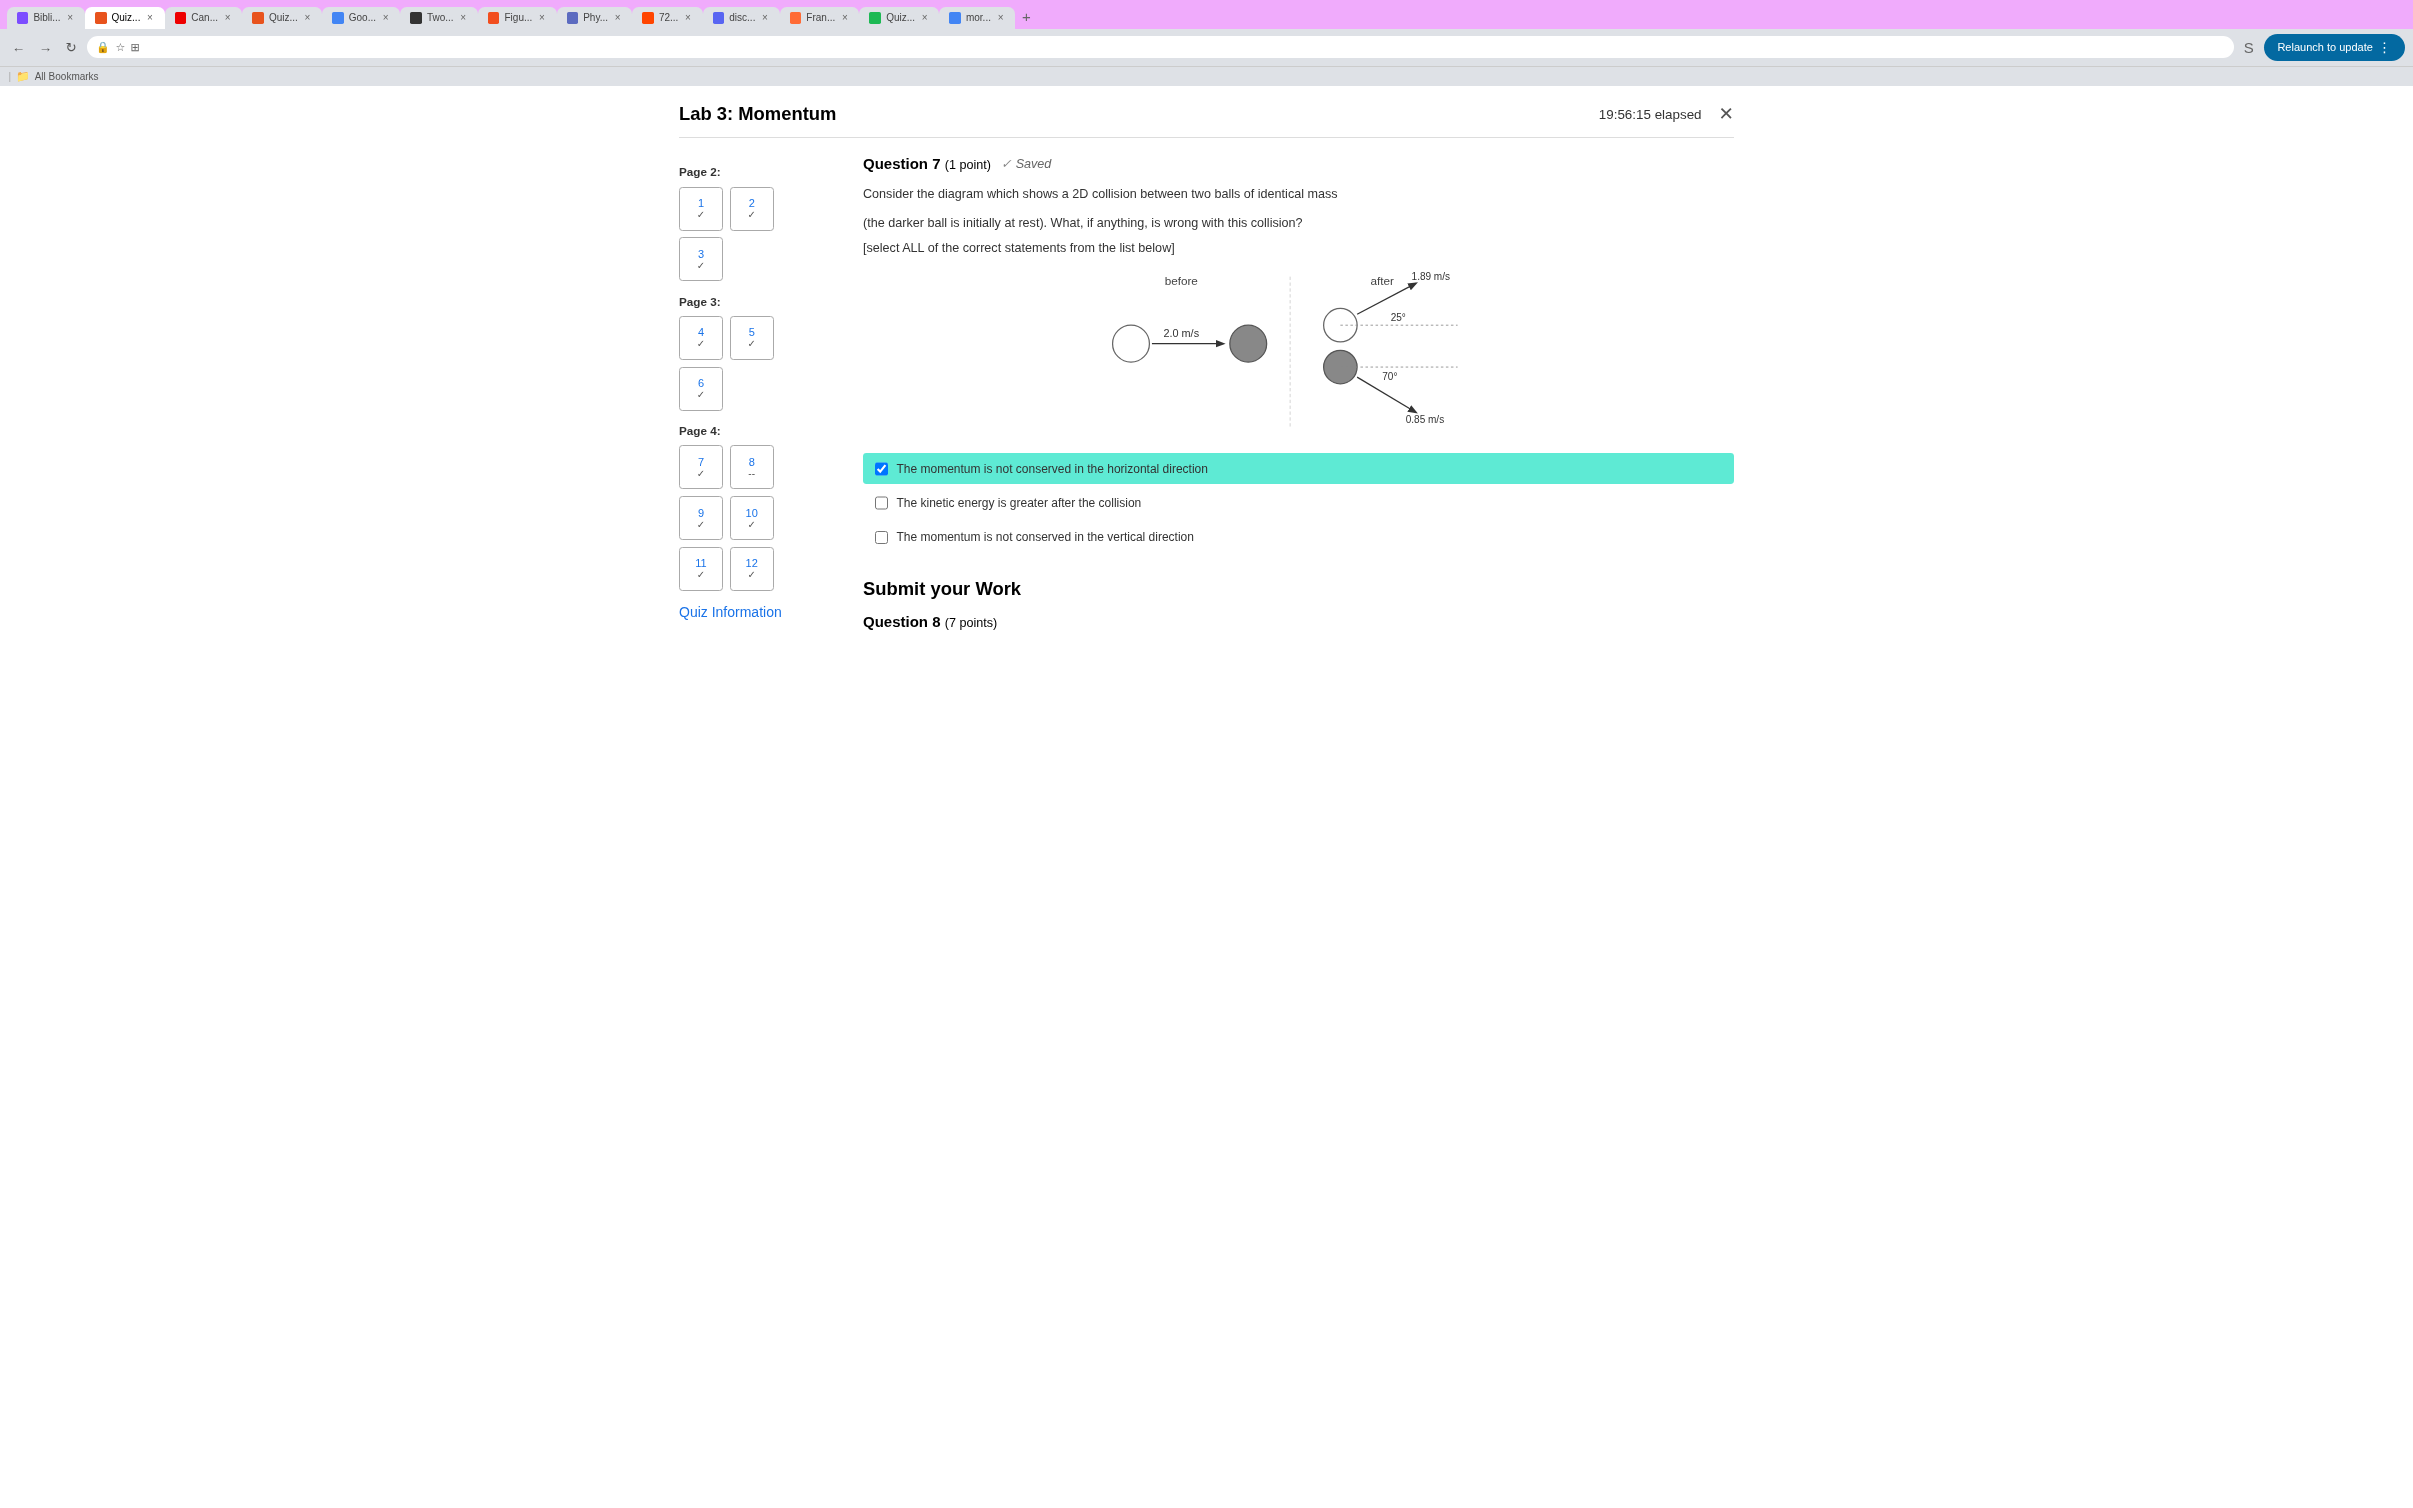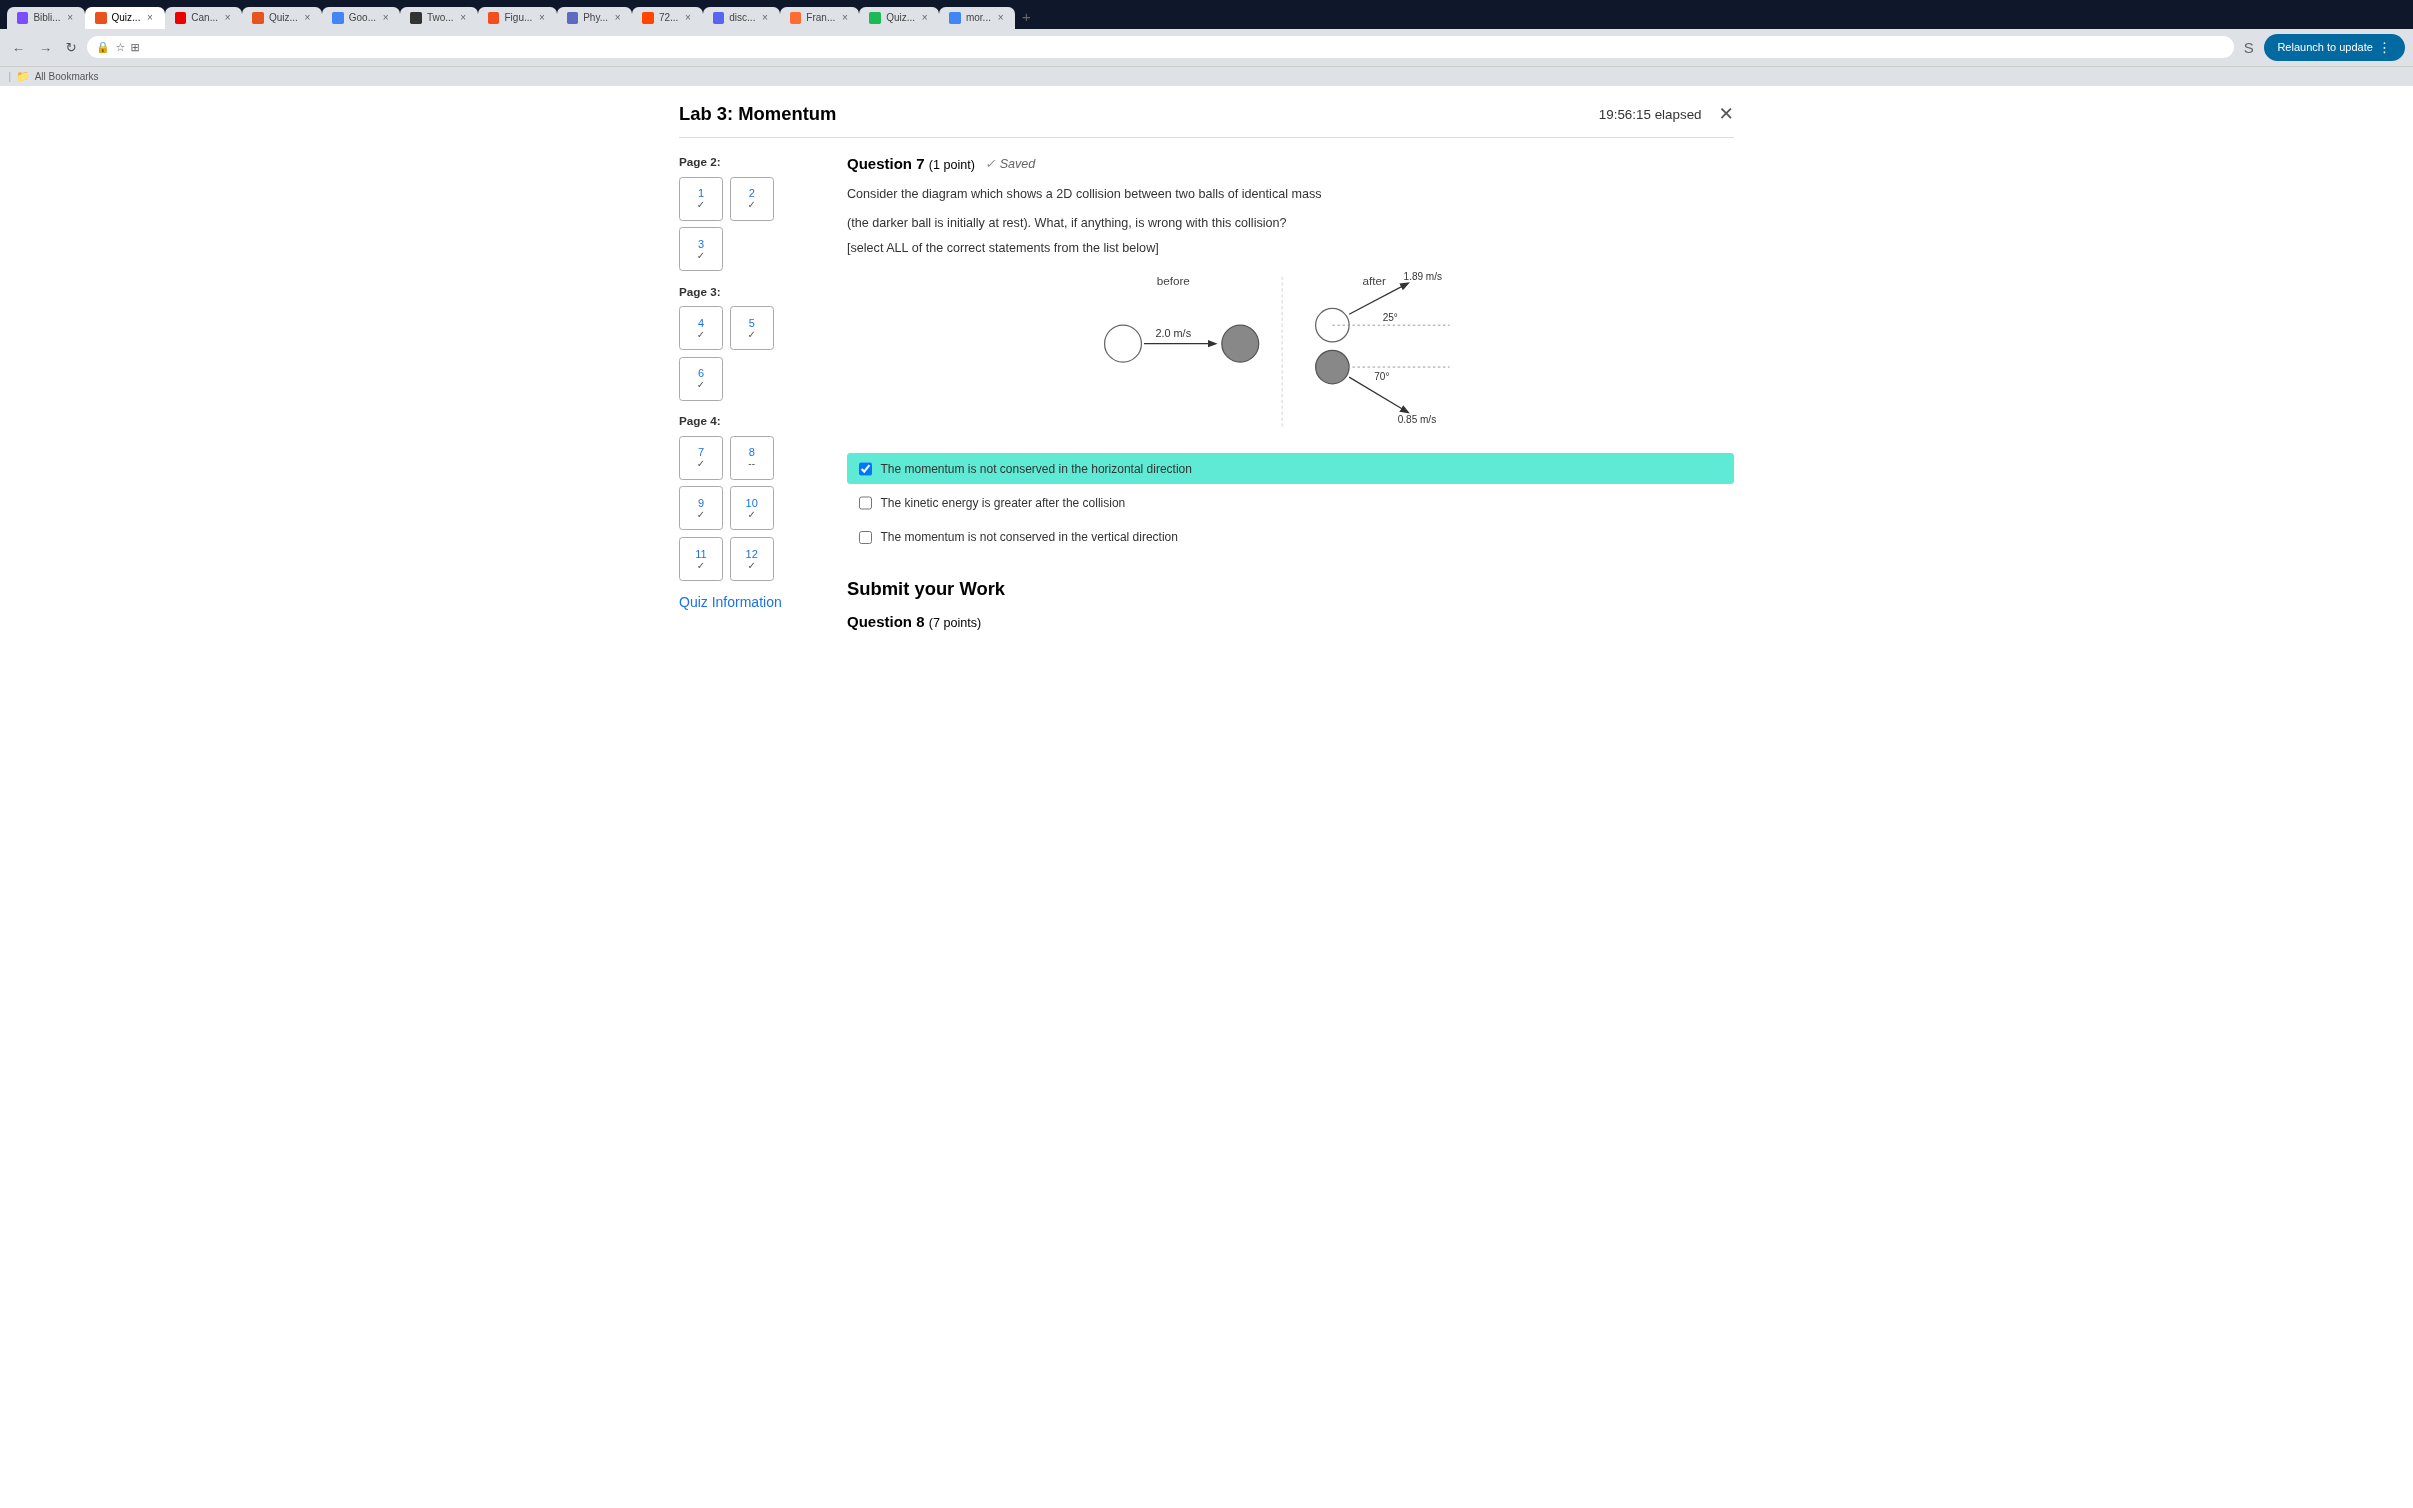--- a/index.html
+++ b/index.html
@@ -1,20 +1,20 @@
 <!DOCTYPE html>
 <html style="font-size:13.4px"><head>
   <meta charset="utf-8">
   <style>
     * { box-sizing: border-box; margin: 0; padding: 0; }
     body { font-family: Arial, sans-serif; font-size: 11.7px; background: #fff; }
 
     
     .browser-chrome { background: #dee1e6; width: 100%; }
-    .tab-bar { display: flex; align-items: flex-end; padding: 5px 6.7px 0 6.7px; gap: 0; background: #0f172a; overflow: hidden; }
+    .tab-bar { display: flex; align-items: flex-end; padding: 5px 6.7px 0 6.7px; gap: 0; background: #f0abfc; overflow: hidden; }
     .tab { display: flex; align-items: center; padding: 5px 10px; border-radius: 6.7px 6.7px 0 0; font-size: 10px; max-width: 117px; white-space: nowrap; overflow: hidden; cursor: pointer; gap: 5px; background: #dee1e6; color: #444; }
     .tab.active { background: #fff; color: #000; }
     .tab-favicon { width: 11.7px; height: 11.7px; border-radius: 1.7px; flex-shrink: 0; }
     .tab-close { margin-left: auto; font-size: 10px; color: #666; cursor: pointer; padding: 0 1.7px; }
     .tab-add { background: none; border: none; font-size: 15px; color: #666; cursor: pointer; padding: 3.4px 6.7px; align-self: center; }
 
     .address-bar-row { display: flex; align-items: center; padding: 5px 8.4px; background: #dee1e6; gap: 6.7px; }
     .nav-btn { background: none; border: none; font-size: 13.4px; color: #555; cursor: pointer; padding: 3.4px; }
     .address-bar { flex: 1; display: flex; align-items: center; background: #fff; border-radius: 17px; padding: 4.2px 10px; font-size: 10px; color: #333; gap: 5px; }
     .address-text { flex: 1; white-space: nowrap; overflow: hidden; text-overflow: ellipsis; }
@@ -23,21 +23,21 @@
     .bookmarks-bar { display: flex; align-items: center; padding: 3.4px 8.4px; background: #dee1e6; font-size: 10px; color: #555; gap: 5px; border-top: 0.8px solid #ccc; }
 
     
     .quiz-container { max-width: 1089px; margin: 0 auto; padding: 0 17px; }
     .quiz-header { display: flex; align-items: center; justify-content: space-between; padding: 17px 0 12px 0; border-bottom: 0.8px solid #ddd; }
     .quiz-title { font-size: 18.4px; font-weight: bold; color: #000; }
     .quiz-timer-area { display: flex; align-items: center; gap: 17px; }
     .quiz-timer { font-size: 13.4px; color: #333; }
     .quiz-close { background: none; border: none; font-size: 18.4px; color: #555; cursor: pointer; }
 
-    .quiz-body { display: flex; gap: 0; padding: 17px 0; }
+    .quiz-body { display: flex; gap: 16px; padding: 17px 0; align-items: center; }
 
     
     .sidebar { width: 168px; flex-shrink: 0; padding-right: 25px; }
     .page-label { font-size: 11.7px; font-weight: 600; color: #333; margin-bottom: 8.4px; }
     .question-grid { display: flex; gap: 6.7px; flex-wrap: wrap; margin-bottom: 13.4px; }
     .q-btn { width: 44px; height: 44px; border: 0.8px solid #aaa; border-radius: 3.4px; display: flex; flex-direction: column; align-items: center; justify-content: center; cursor: pointer; background: #fff; }
     .q-btn .q-num { font-size: 11px; color: #1a73e8; font-weight: 500; }
     .q-btn .q-status { font-size: 10px; color: #555; }
     .quiz-info-link { color: #1a73e8; font-size: 14px; text-decoration: none; cursor: pointer; }
 

